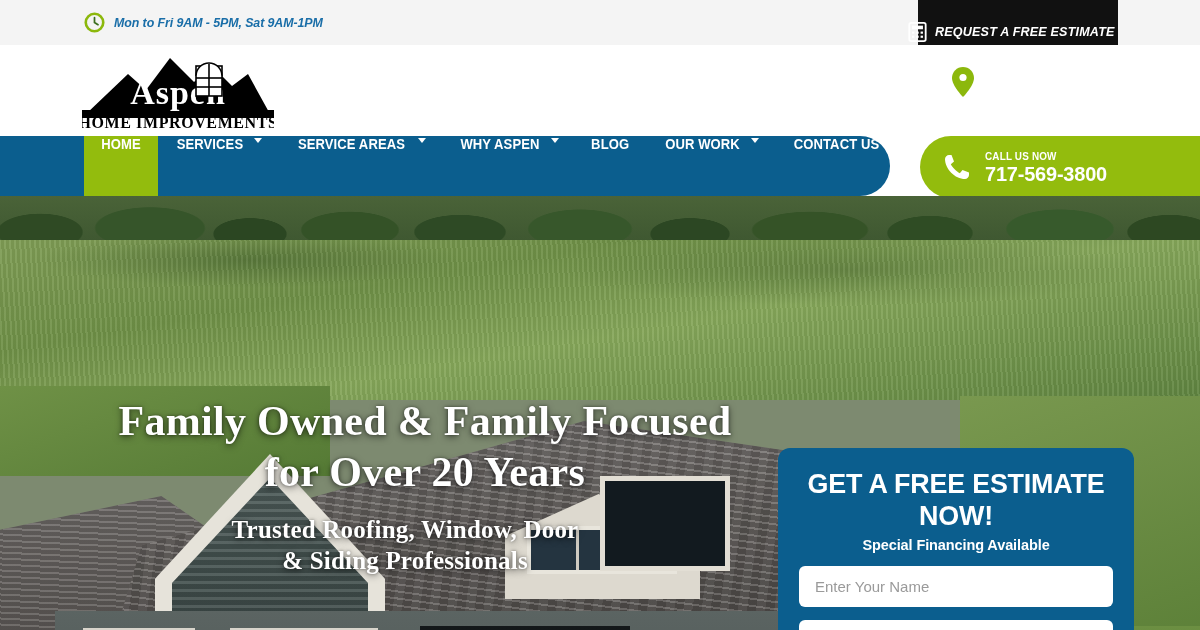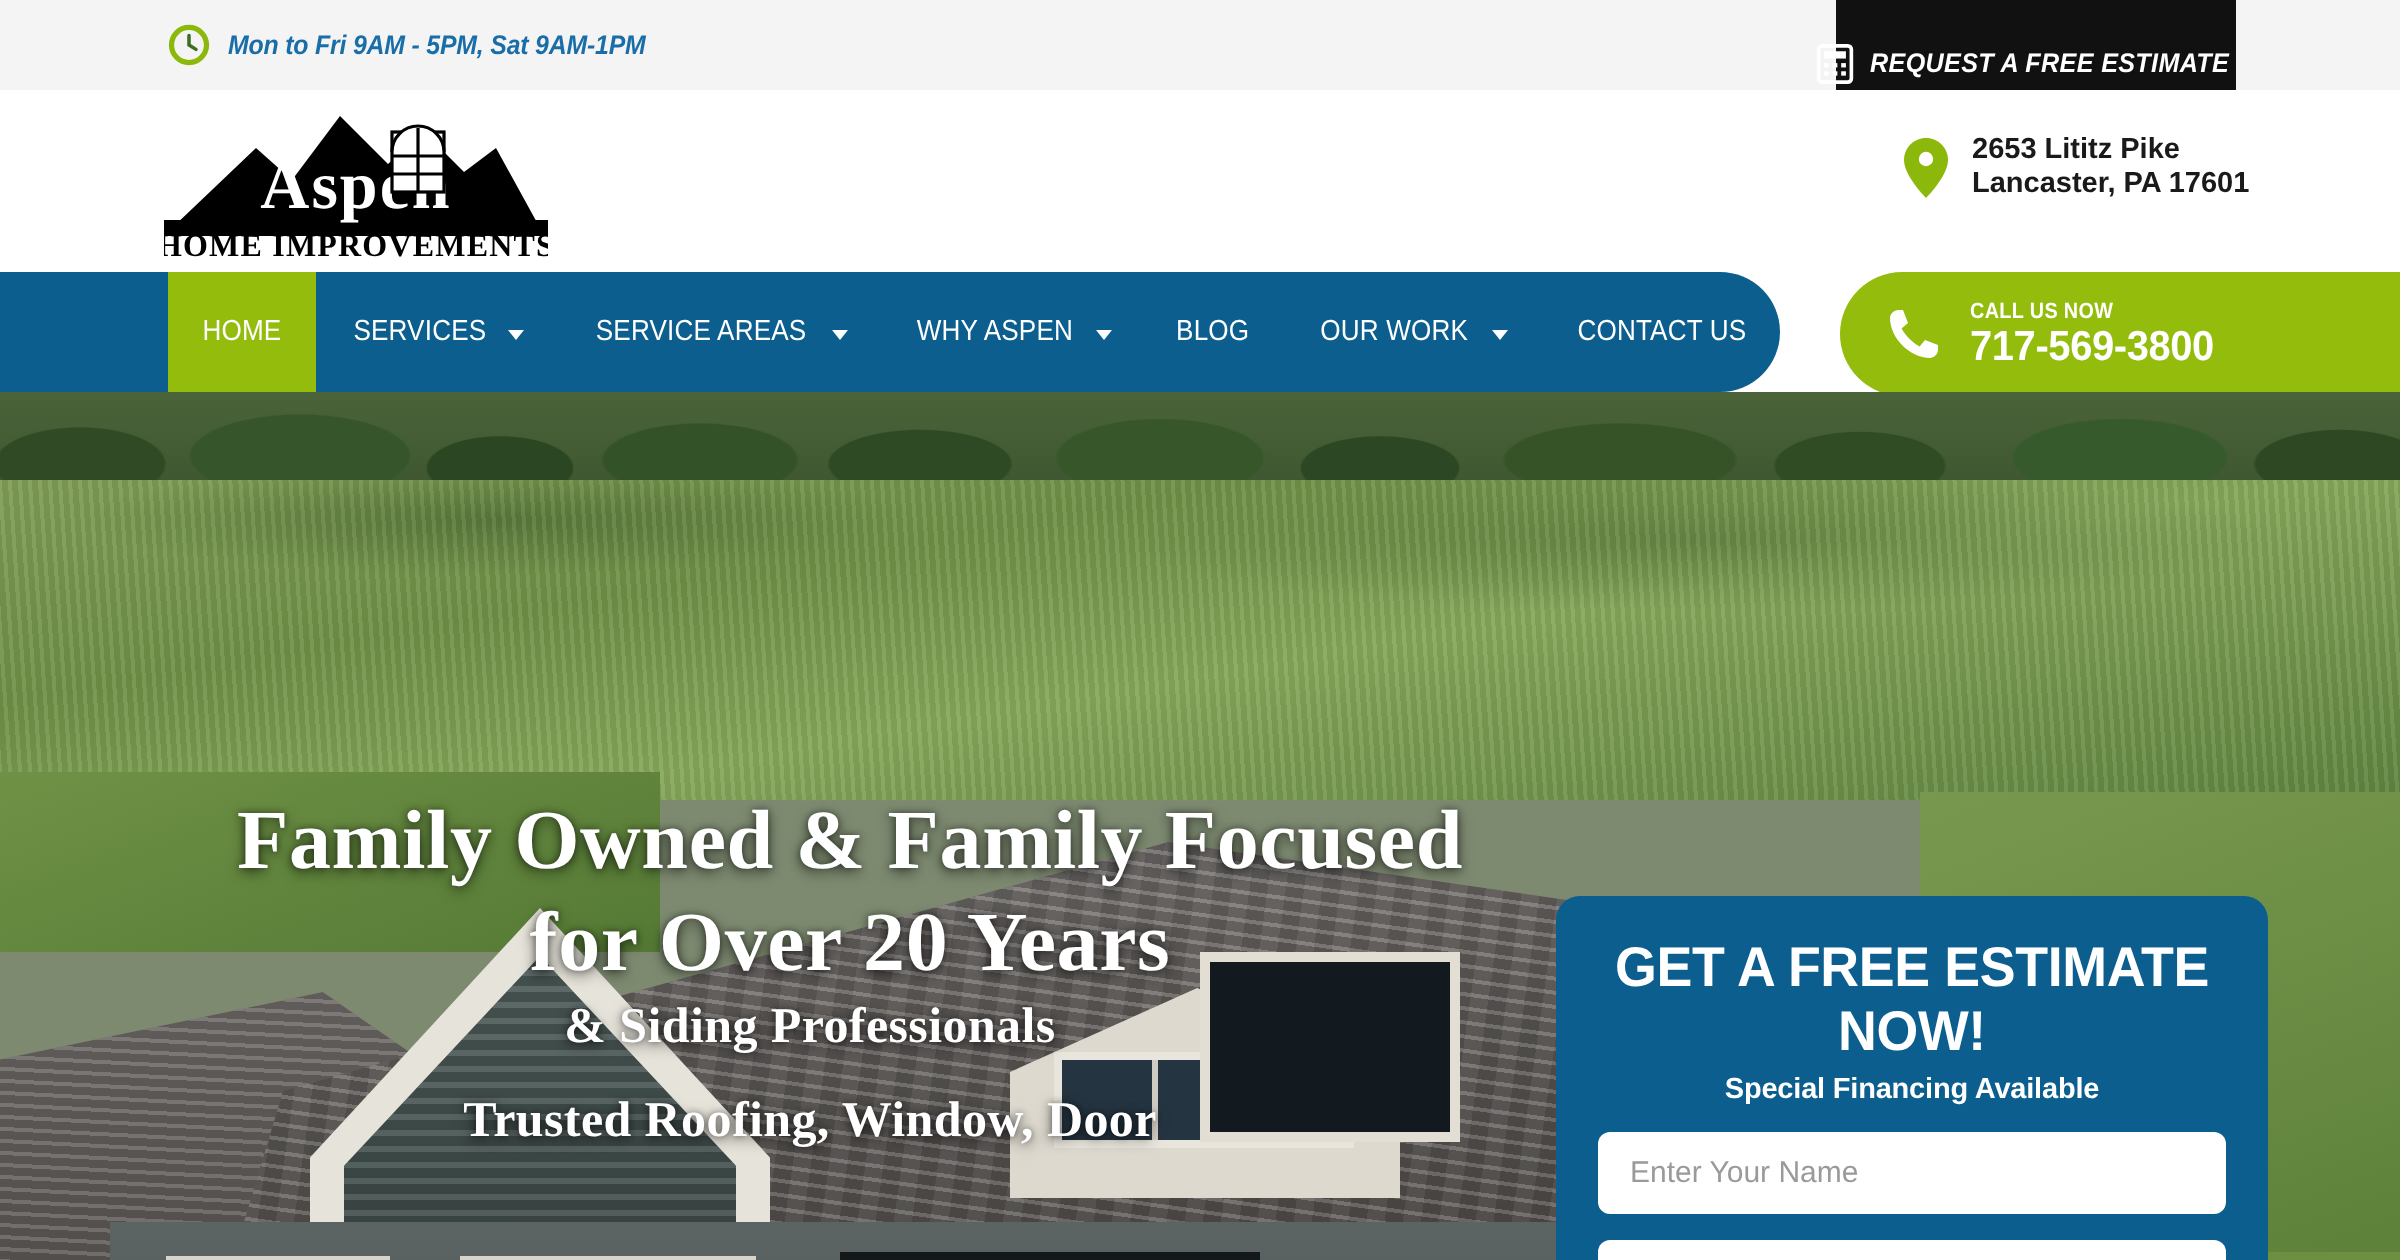--- a/index.html
+++ b/index.html
@@ -55,22 +55,22 @@
   .navwrap {
     position: absolute; left: 0; top: 136px; width: 1200px; height: 60px;
   }
   .nav {
     position: absolute; left: 0; top: 0; width: 890px; height: 60px;
     background: #0b5e8e; border-radius: 0 30px 30px 0;
     display: flex; align-items: stretch;
   }
   .nav-spacer { width: 84px; flex: 0 0 84px; }
   .nav-item {
-    display: flex; align-items: center; gap: 6px; padding: 0 15px;
-    color: #ffffff; font-size: 14.5px; font-weight: normal;
+    display: flex; gap: 6px; padding: 0 15px;
+    color: #ffffff; font-size: 14.5px; font-weight: bold;
     letter-spacing: 0.1px; white-space: nowrap; cursor: pointer;
   }
   .nav-item .nav-label { transform: scaleX(0.90); transform-origin: center; display: block; }
   .nav-item.active { background: #93bc0d; }
   .caret {
     width: 0; height: 0; border-left: 4.5px solid transparent;
     border-right: 4.5px solid transparent; border-top: 5.5px solid #ffffff;
     margin-left: 1px; margin-top: 2px;
   }
   .nav-search { display: flex; align-items: center; padding: 0 22px 0 18px; cursor: pointer; }
@@ -299,24 +299,20 @@
       <text x="96" y="76" text-anchor="middle" fill="#000" font-family="Liberation Serif, serif" font-size="16" font-weight="bold" letter-spacing="0.6">HOME IMPROVEMENTS</text>
     </svg>
   </div>
   <div class="address">
     <span>
       <svg class="pin-icon" viewBox="0 0 22 30">
         <path d="M11 0 C4.9 0 0 4.9 0 11 C0 19 11 30 11 30 C11 30 22 19 22 11 C22 4.9 17.1 0 11 0 Z" fill="#8cb80c"></path>
         <circle cx="11" cy="10.5" r="3.6" fill="#ffffff"></circle>
       </svg>
     </span>
-    <div class="address-lines">
-      <div>2653 Lititz Pike</div>
-      <div>Lancaster, PA 17601</div>
-    </div>
   </div>
 </div>
 
 <div class="navwrap">
   <nav class="nav">
     <div class="nav-spacer"></div>
 
     <div class="nav-item active">
       <span class="nav-label">HOME</span>
     </div>
@@ -389,22 +385,22 @@
 
     <div class="window-dark"></div>
     <div class="garage g1"></div>
     <div class="garage g2"></div>
 
   </div>
 
   <div class="hero-headline">
     <div class="hl-1">Family Owned &amp; Family Focused</div>
     <div class="hl-1">for Over 20 Years</div>
+    <div class="hl-2">Trusted Roofing, Window, Door</div>
     <div class="hl-2" style="margin-top:0">&amp; Siding Professionals</div>
-    <div class="hl-2">Trusted Roofing, Window, Door</div>
   </div>
 
   <form class="form-panel">
     <div class="form-title">GET A FREE ESTIMATE NOW!</div>
     <div class="form-sub">Special Financing Available</div>
 
     <input class="field" type="text" placeholder="Enter Your Name" style="">
     <input class="field" type="text" placeholder="Enter Your Email" style="">
     
 

